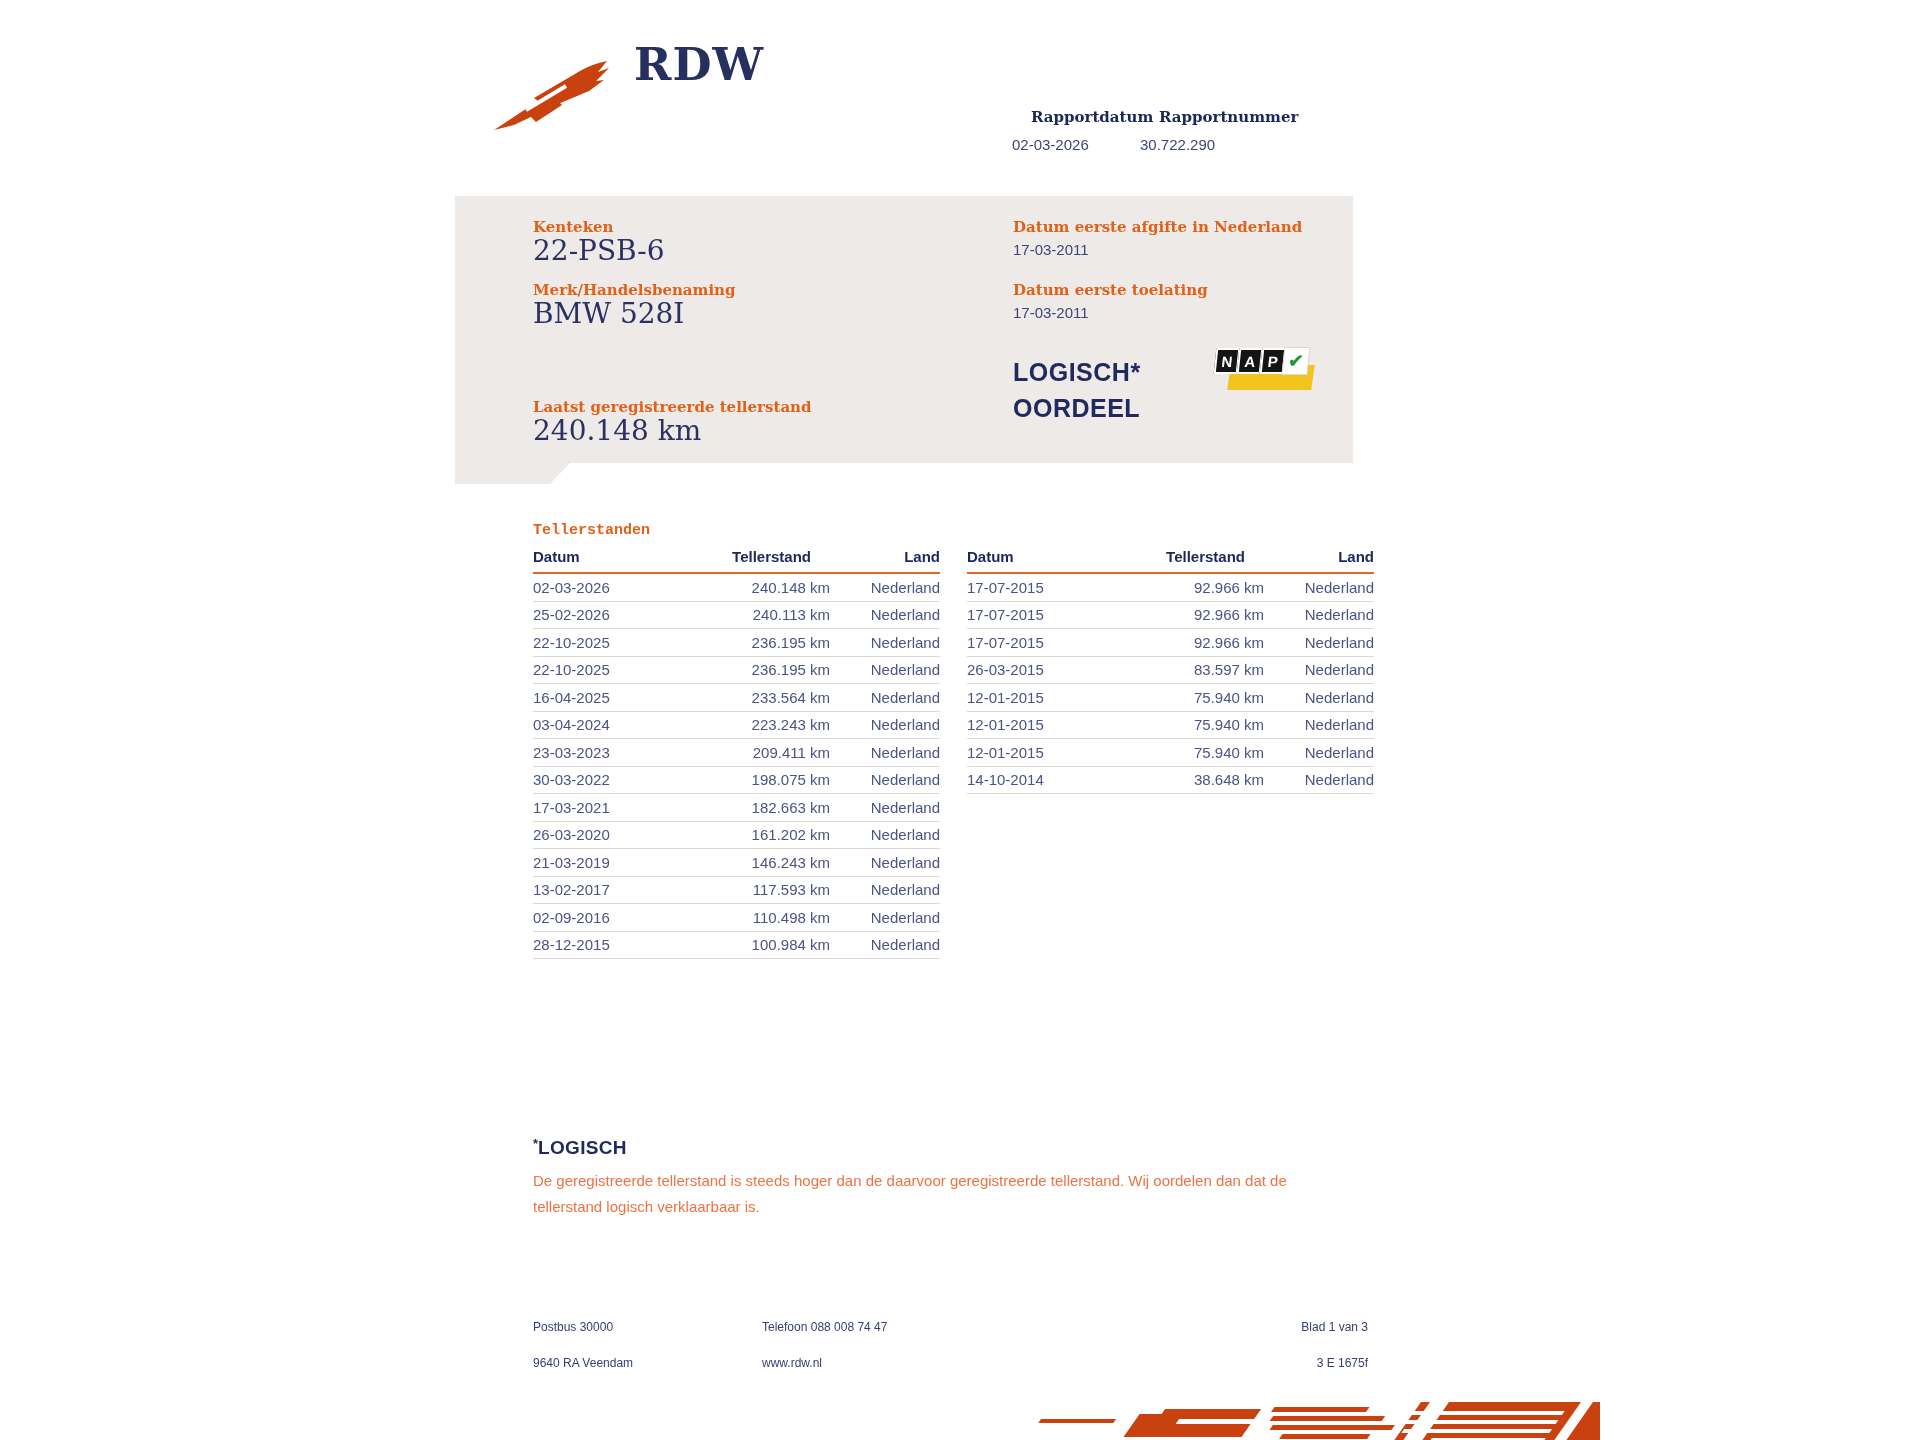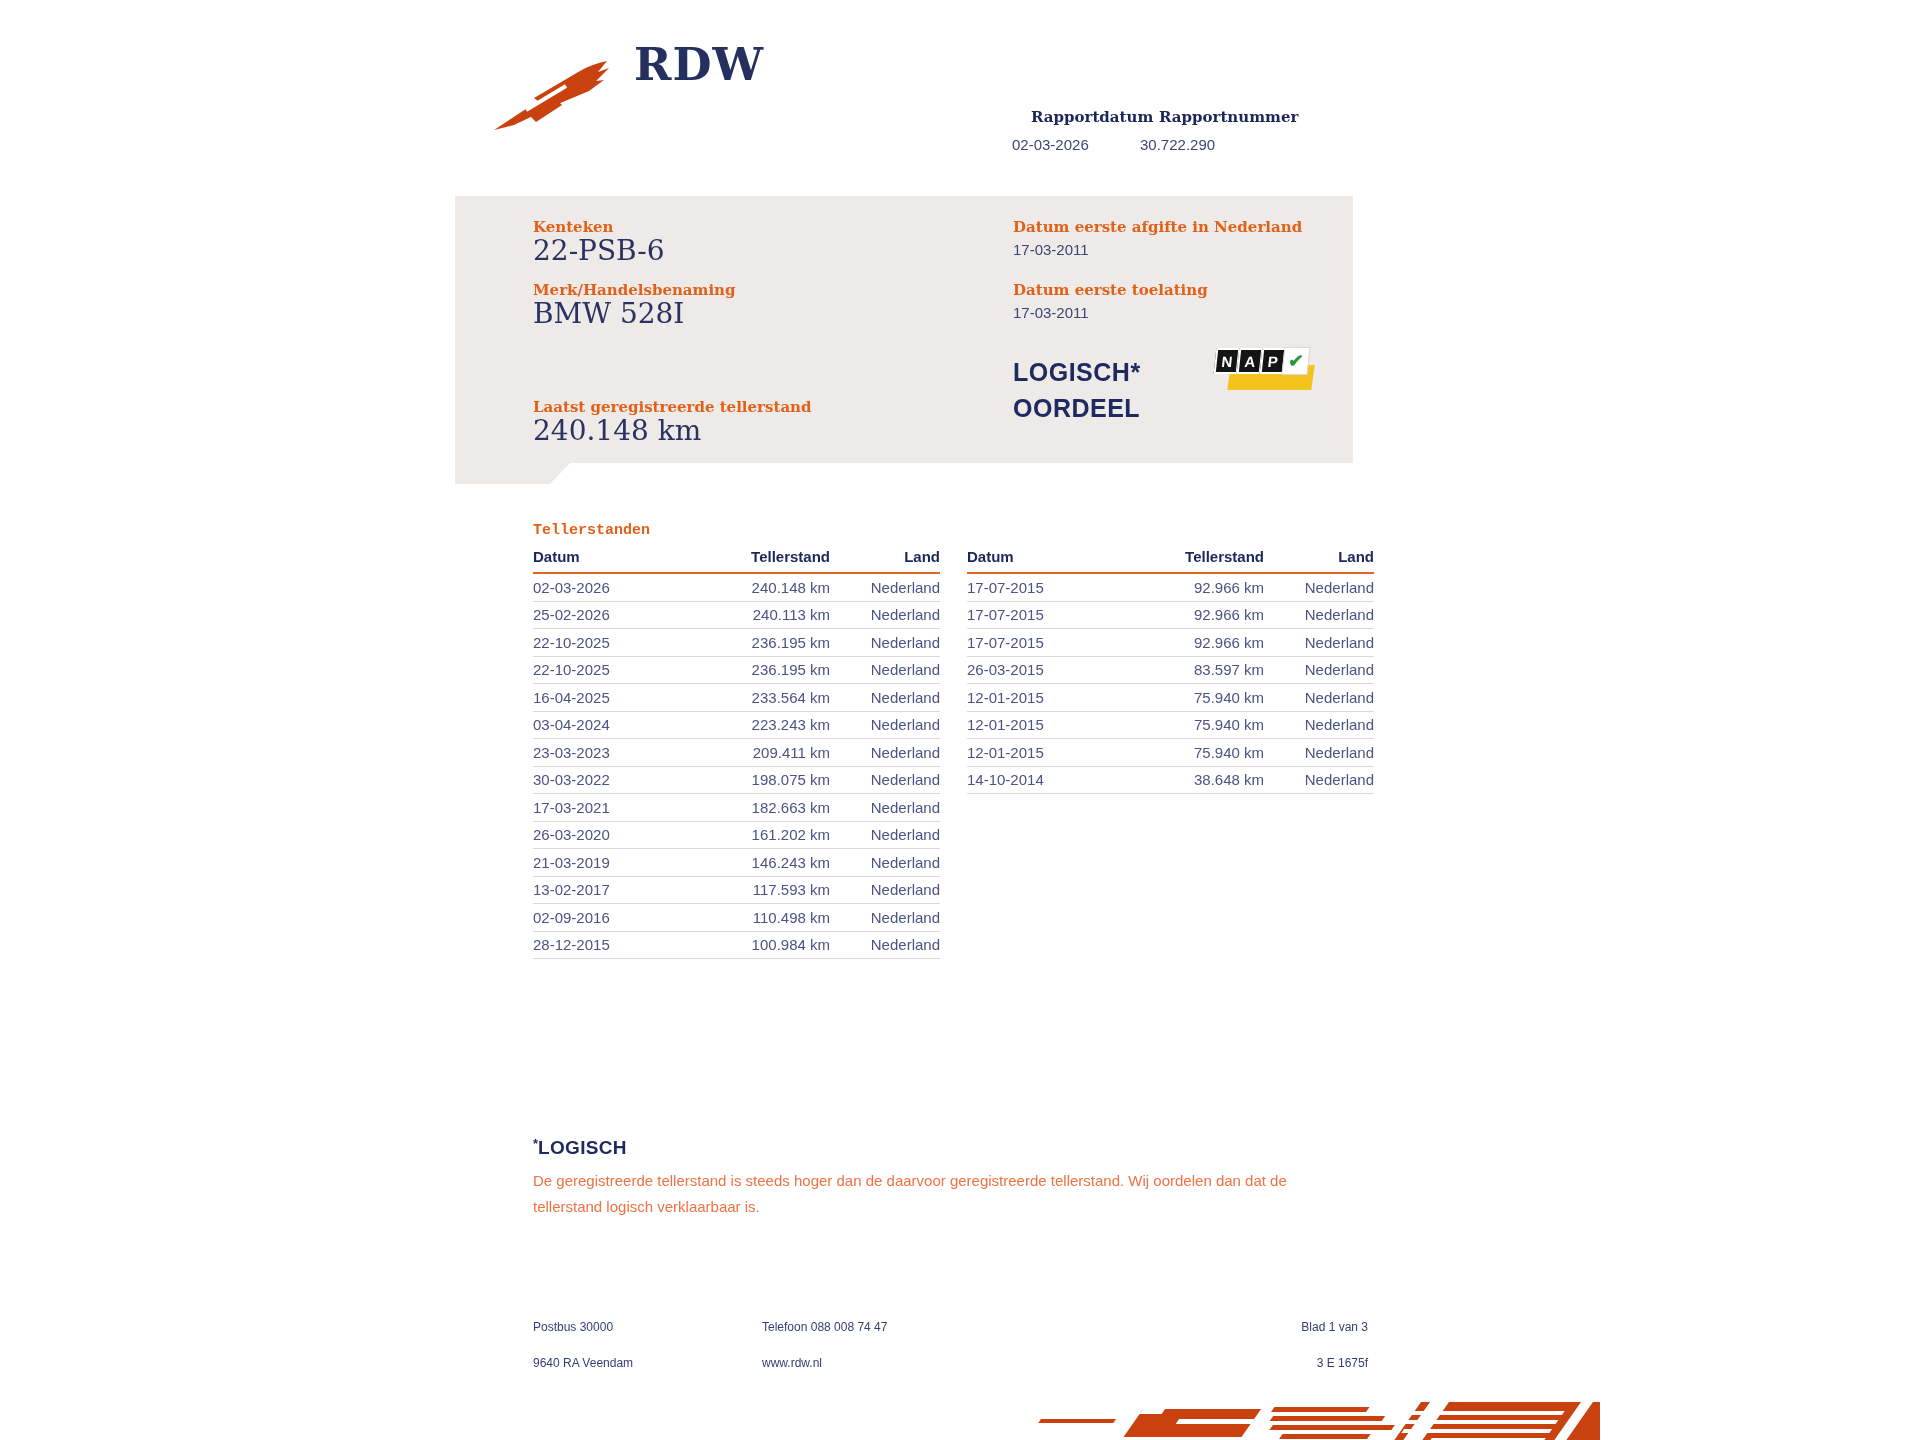--- a/index.html
+++ b/index.html
@@ -71,21 +71,21 @@
   
   .section-title {
     left:533px; top:522px; font-family:Liberation Mono, monospace;
     font-weight:bold; font-size:15px; color:#E2611A;
   }
   .tbl { position:absolute; top:548px; width:407px; }
   .tbl-left { left:533px; }
   .tbl-right { left:967px; }
   .thead {
     display:flex; padding-bottom:7px; border-bottom:2px solid #E0662A;
-    font-weight:bold; font-size:15px; color:#1C275B;
+    font-weight:bold; font-size:15px; color:#1C275B;gap:19px;
   }
   .trow {
     display:flex; align-items:center; height:27.5px;
     border-bottom:1px solid #DCD8D5;
     font-size:15px; color:#4A5384;
   }
   .c-date { width:125px; text-align:left; }
   .c-val  { flex:1; text-align:right; }
   .c-land { width:110px; text-align:right; }
 

